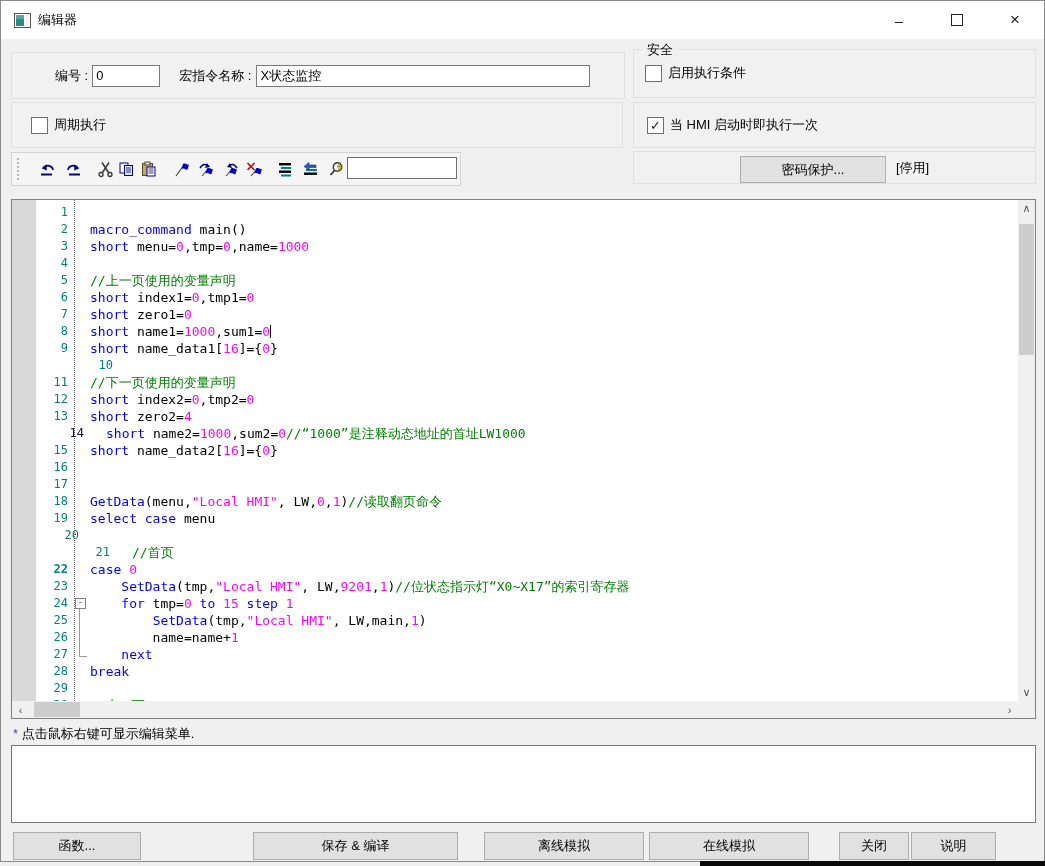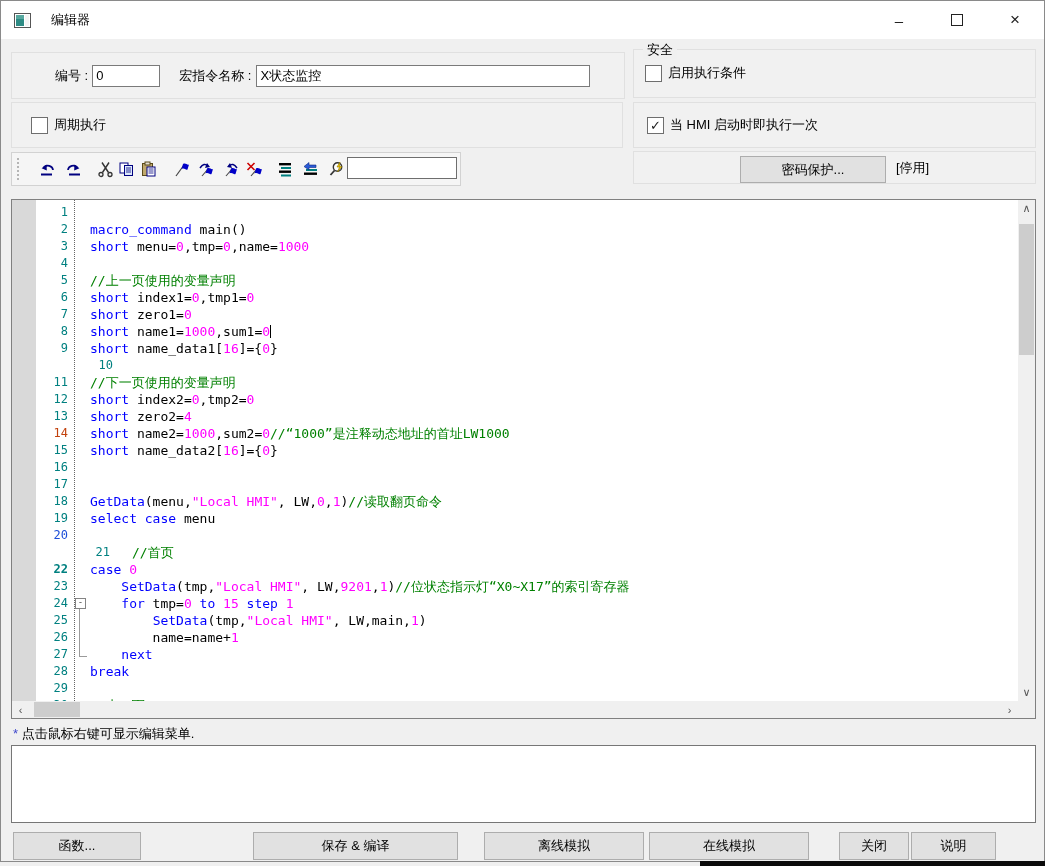--- a/index.html
+++ b/index.html
@@ -2,21 +2,21 @@
 <html><head>
 <meta charset="utf-8">
 <style>
   html,body{margin:0;padding:0;}
   body{width:1045px;height:866px;position:relative;background:#f0f0f0;
        font-family:"Liberation Sans",sans-serif;font-size:13px;color:#000;overflow:hidden;}
   .window{position:absolute;left:0;top:0;width:1043px;height:860px;border:1px solid #8a8a8a;background:#f0f0f0;}
   
   .titlebar{position:absolute;left:0;top:0;width:100%;height:38px;background:#ffffff;display:flex;align-items:center;}
   .app-icon{margin-left:13px;width:17px;height:15px;flex:none;}
-  .title-text{margin-left:20px;font-size:13px;}
+  .title-text{margin-left:7px;font-size:13px;}
   .tb-btns{position:absolute;right:0;top:0;height:38px;display:flex;}
   .tb-btn{width:58px;height:38px;display:flex;align-items:center;justify-content:center;font-size:15px;color:#222;}
   .tb-btn .maxbox{width:10px;height:10px;border:1px solid #222;}
   
   .gbox{position:absolute;background:#f1f1f1;border:1px solid #e0e0e0;}
   .box-id{left:10px;top:51px;width:612px;height:45px;display:flex;align-items:center;}
   .box-periodic{left:10px;top:101px;width:612px;height:46px;display:flex;align-items:center;padding-left:19px;box-sizing:border-box;}
   .box-startup{left:632px;top:101px;width:403px;height:46px;display:flex;align-items:center;padding-left:13px;box-sizing:border-box;}
   .sec-group{position:absolute;left:632px;top:40px;width:403px;height:57px;}
   .sec-border{position:absolute;left:0;top:8px;right:0;bottom:0;border:1px solid #e0e0e0;background:#f1f1f1;}
@@ -258,21 +258,21 @@
             <span class="ln" style="color: rgb(0, 128, 128);">12</span>
             <span class="fold"></span>
             <span class="codeseg"><span style="color: rgb(0, 0, 255);">short</span><span style="color: rgb(0, 0, 0);"> index2=</span><span style="color: rgb(255, 0, 255);">0</span><span style="color: rgb(0, 0, 0);">,tmp2=</span><span style="color: rgb(255, 0, 255);">0</span></span>
           </div>
           <div class="crow">
             <span class="ln" style="color: rgb(0, 128, 128);">13</span>
             <span class="fold"></span>
             <span class="codeseg"><span style="color: rgb(0, 0, 255);">short</span><span style="color: rgb(0, 0, 0);"> zero2=</span><span style="color: rgb(255, 0, 255);">4</span></span>
           </div>
           <div class="crow">
-            <span class="ln" style="color: #c2410c;">14</span>
+            <span class="ln" style="color: #0f172a; margin-left: 16px;">14</span>
             <span class="fold"></span>
             <span class="codeseg"><span style="color: rgb(0, 0, 255);">short</span><span style="color: rgb(0, 0, 0);"> name2=</span><span style="color: rgb(255, 0, 255);">1000</span><span style="color: rgb(0, 0, 0);">,sum2=</span><span style="color: rgb(255, 0, 255);">0</span><span style="color: rgb(0, 128, 0);">//“1000”是注释动态地址的首址LW1000</span></span>
           </div>
           <div class="crow">
             <span class="ln" style="color: rgb(0, 128, 128);">15</span>
             <span class="fold"></span>
             <span class="codeseg"><span style="color: rgb(0, 0, 255);">short</span><span style="color: rgb(0, 0, 0);"> name_data2[</span><span style="color: rgb(255, 0, 255);">16</span><span style="color: rgb(0, 0, 0);">]={</span><span style="color: rgb(255, 0, 255);">0</span><span style="color: rgb(0, 0, 0);">}</span></span>
           </div>
           <div class="crow">
             <span class="ln" style="color: rgb(0, 128, 128);">16</span>
@@ -288,21 +288,21 @@
             <span class="ln" style="color: rgb(0, 128, 128);">18</span>
             <span class="fold"></span>
             <span class="codeseg"><span style="color: rgb(0, 0, 255);">GetData</span><span style="color: rgb(0, 0, 0);">(menu,</span><span style="color: rgb(255, 0, 255);">"Local HMI"</span><span style="color: rgb(0, 0, 0);">, LW,</span><span style="color: rgb(255, 0, 255);">0</span><span style="color: rgb(0, 0, 0);">,</span><span style="color: rgb(255, 0, 255);">1</span><span style="color: rgb(0, 0, 0);">)</span><span style="color: rgb(0, 128, 0);">//读取翻页命令</span></span>
           </div>
           <div class="crow">
             <span class="ln" style="color: rgb(0, 128, 128);">19</span>
             <span class="fold"></span>
             <span class="codeseg"><span style="color: rgb(0, 0, 255);">select</span><span style="color: rgb(0, 0, 0);"> </span><span style="color: rgb(0, 0, 255);">case</span><span style="color: rgb(0, 0, 0);"> menu</span></span>
           </div>
           <div class="crow">
-            <span class="ln" style="color: #1d4ed8;">20</span>
+            <span class="ln" style="color: #0f766e; margin-left: 11px;">20</span>
             <span class="fold"></span>
             <span class="codeseg"></span>
           </div>
           <div class="crow">
             <span class="ln" style="color: rgb(0, 128, 128); padding-left: 42px;">21</span>
             <span class="fold"></span>
             <span class="codeseg"><span style="color: rgb(0, 128, 0);">//首页</span></span>
           </div>
           <div class="crow">
             <span class="ln" style="color: rgb(0, 128, 128); font-weight: bold;">22</span>

